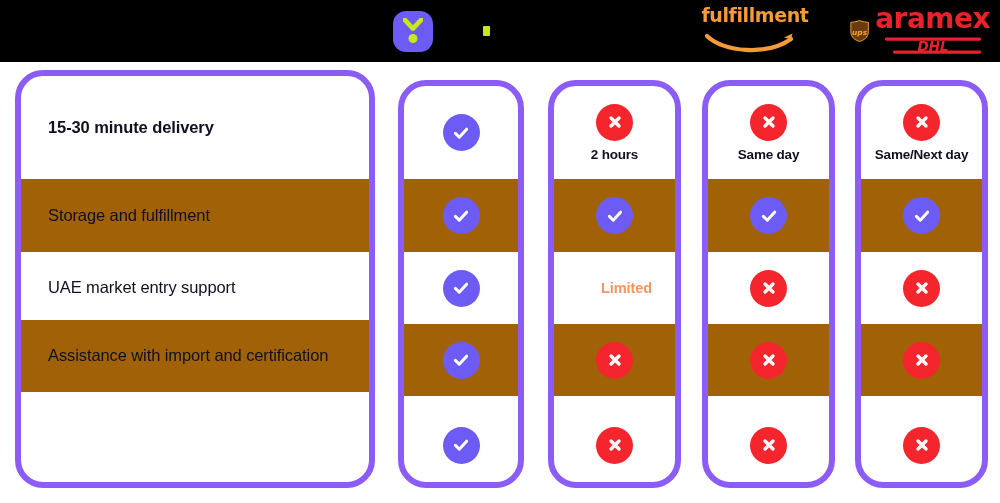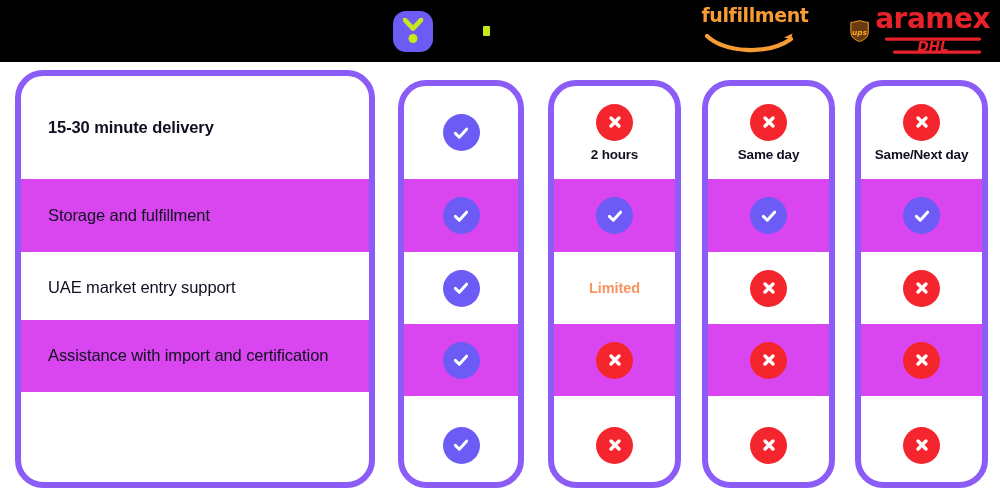--- a/index.html
+++ b/index.html
@@ -146,21 +146,21 @@
     padding-right: 14px;
   }
   .frow-label {
     color: #101021;
     font-size: 16.5px;
     line-height: 1.32;
     font-weight: 500;
     letter-spacing: -0.1px;
   }
   .frow-label.is-bold { font-weight: bold; }
-  .band-shade { background: #d946ef; }
+  .band-shade { background: #a16207; }
 
   
   .vcard { top: 80px; height: 408px; }
   .vcell {
     position: absolute;
     left: 0;
     width: 100%;
     display: flex;
     flex-direction: column;
     align-items: center;
@@ -306,21 +306,21 @@
       </div>
       <div class="sublabel">2 hours</div>
     </div>
     <div class="vcell band-shade" style="top:93px;height:73px;">
       <div class="badge yes">
         <svg width="20" height="20" viewBox="0 0 20 20">
             <path d="M4.4 10.4 L8.3 14.2 L15.6 6.2" fill="none" stroke="#fff" stroke-width="3" stroke-linecap="round" stroke-linejoin="round"></path>
           </svg>
       </div>
     </div>
-    <div class="vcell" style="top:166px;height:72px;">
+    <div class="vcell" style="top:166px;height:72px;margin-left:12px;">
       <div class="textonly">Limited</div>
     </div>
     <div class="vcell band-shade" style="top:238px;height:72px;">
       <div class="badge no">
         <svg width="20" height="20" viewBox="0 0 20 20">
           <path d="M6 6 L14 14 M14 6 L6 14" stroke="#fff" stroke-width="3.4" stroke-linecap="round"></path>
           </svg>
       </div>
     </div>
     <div class="vcell" style="top:310px;height:98px;">

